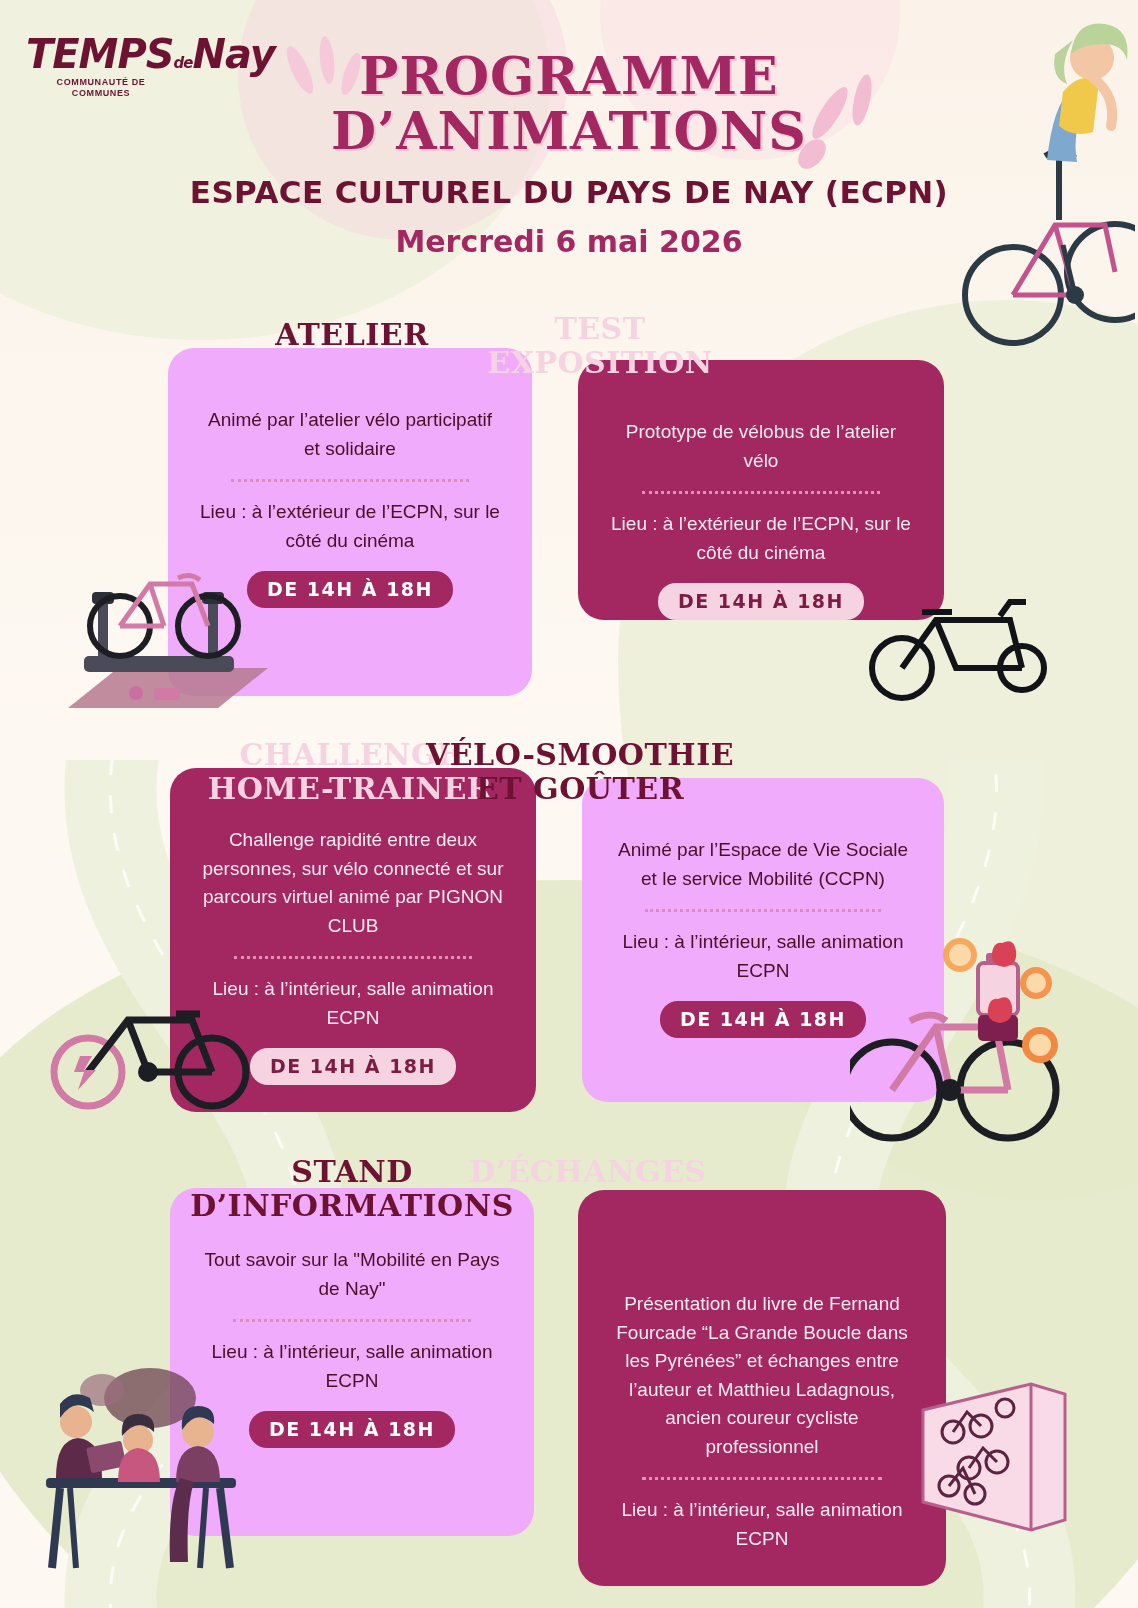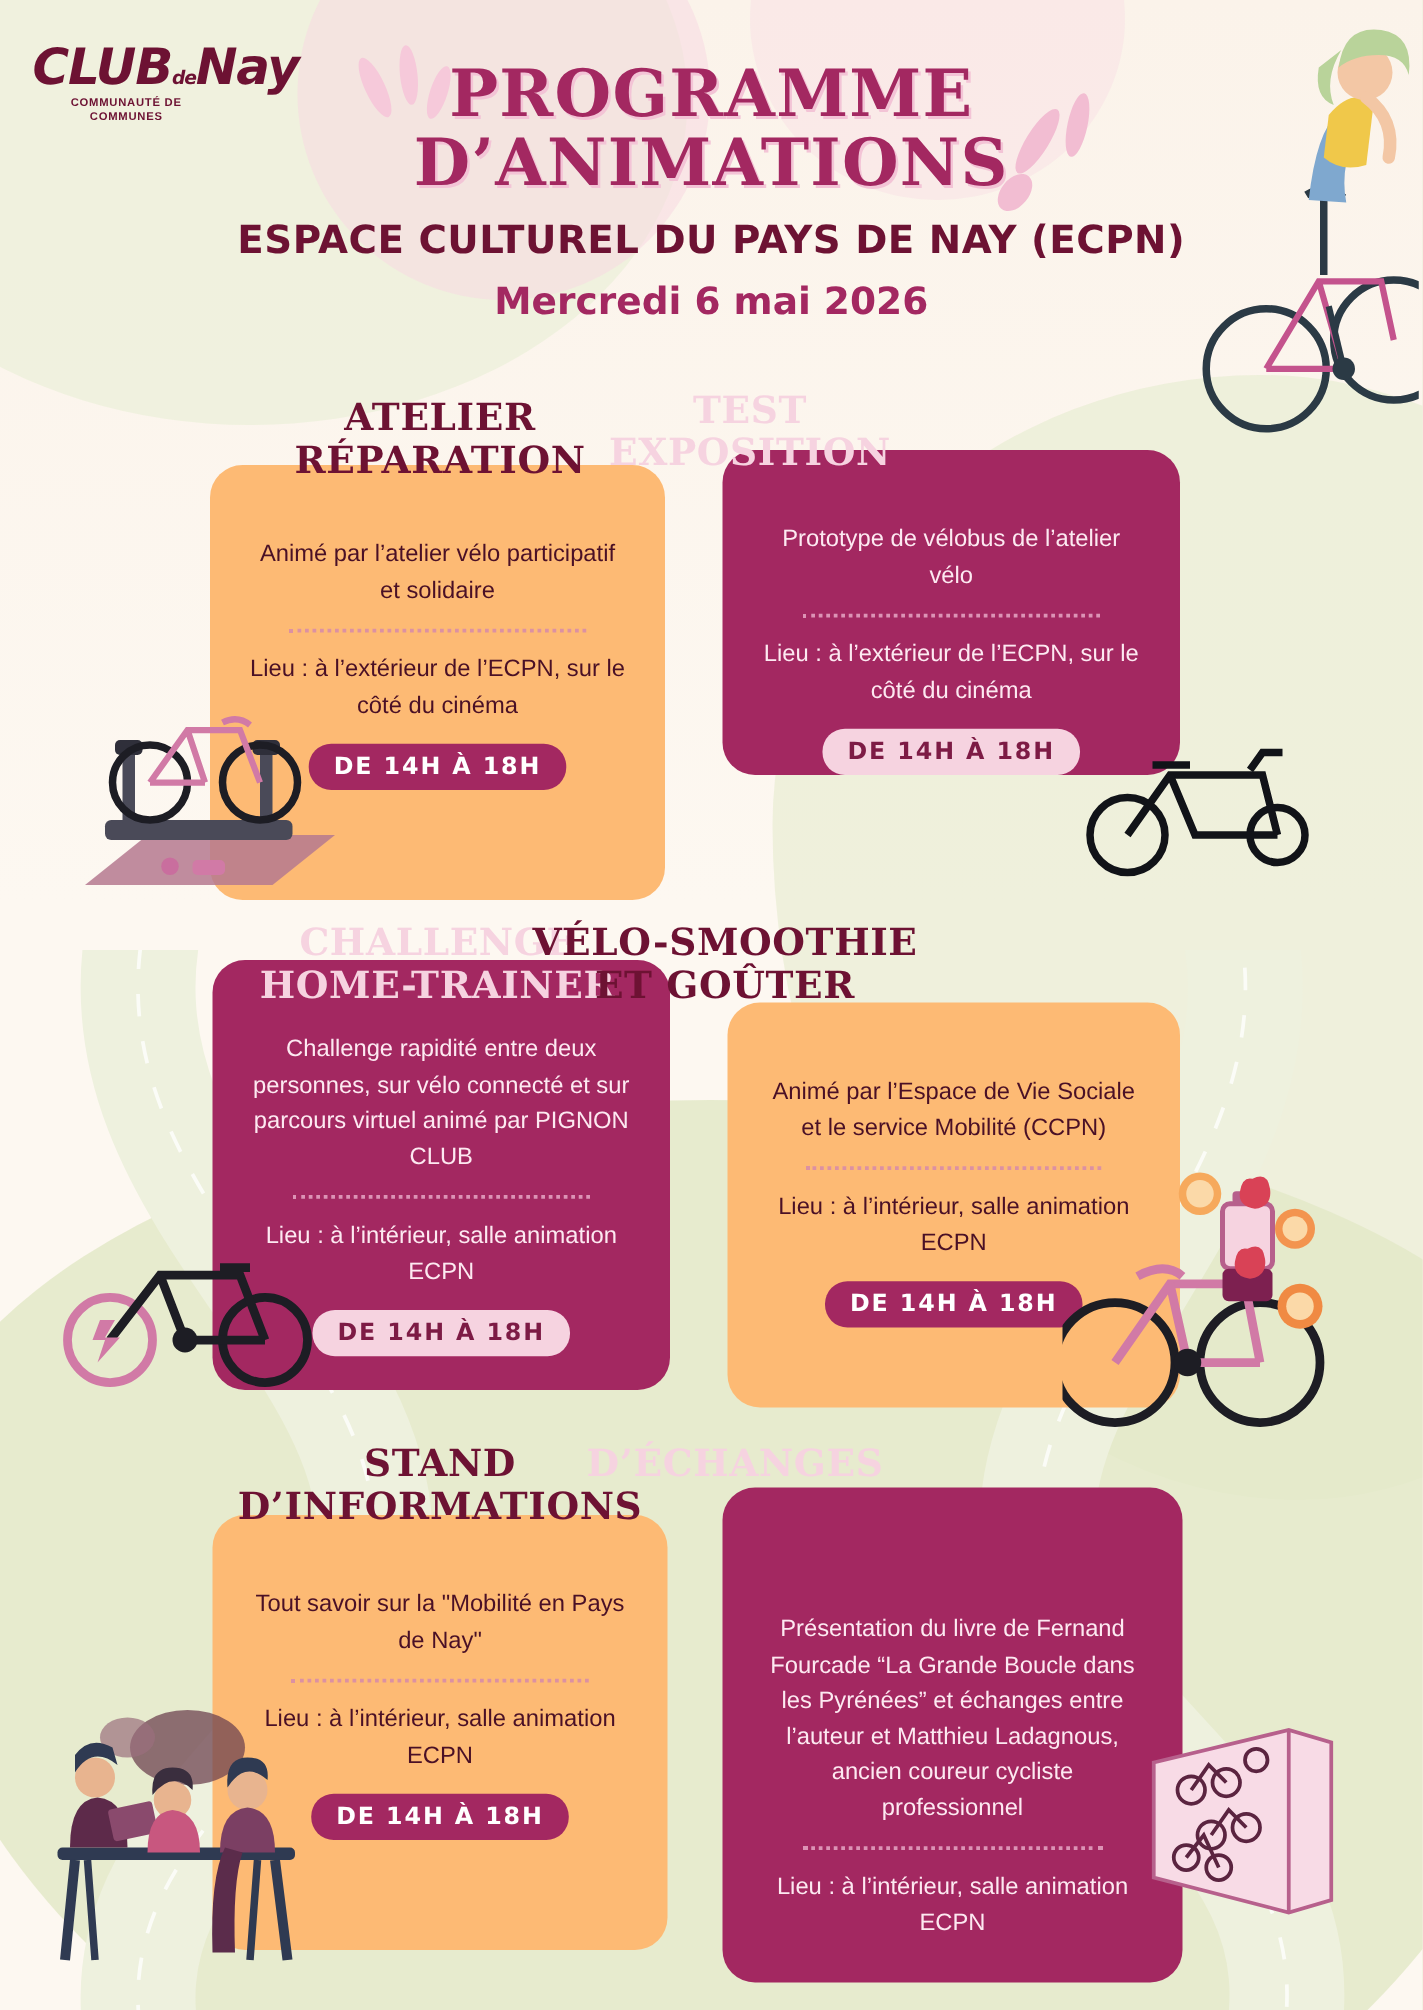--- a/index.html
+++ b/index.html
@@ -147,22 +147,21 @@
 
   
   .card {
     position: absolute;
     border-radius: 26px;
     box-sizing: border-box;
     padding: 58px 30px 22px 30px;
     text-align: center;
   }
   .card.light {
-    background: #fdba74;
-    margin-top: 24px;
+    background: #f0abfc;
   }
   .card.dark {
     background: #a32861;
   }
   .card-heading {
     position: absolute;
     width: 560px;
     left: 50%;
     transform: translateX(-50%);
     text-align: center;
@@ -230,21 +229,21 @@
   <svg width="1138" height="860" viewBox="0 0 1138 860">
     <path d="M 120 -40 C 60 180, 300 300, 300 470 C 300 640, 60 700, 120 900" fill="none" stroke="#eef1de" stroke-width="92"></path>
     <path d="M 120 -40 C 60 180, 300 300, 300 470 C 300 640, 60 700, 120 900" fill="none" stroke="#ffffff" stroke-width="3" stroke-dasharray="18 20" opacity=".75"></path>
     <path d="M 980 -60 C 1060 160, 820 300, 830 470 C 840 640, 1080 690, 1020 900" fill="none" stroke="#eef1de" stroke-width="92"></path>
     <path d="M 980 -60 C 1060 160, 820 300, 830 470 C 840 640, 1080 690, 1020 900" fill="none" stroke="#ffffff" stroke-width="3" stroke-dasharray="18 20" opacity=".75"></path>
   </svg>
 </div>
 
 <div class="logo">
   <div class="logo-text">
-    <span>CLUB</span><span class="logo-de">de</span><span>Nay</span>
+    <span>TEMPS</span><span class="logo-de">de</span><span>Nay</span>
   </div>
   <div class="logo-sub">COMMUNAUTÉ DE COMMUNES</div>
 </div>
 
 <div class="title-block">
   <div class="title-main">
     <div>PROGRAMME</div>
     <div>D’ANIMATIONS</div>
   </div>
   <div class="title-sub">ESPACE CULTUREL DU PAYS DE NAY (ECPN)</div>
@@ -280,21 +279,20 @@
     <path d="M108 82 q18 -22 36 -10 l-6 50 q-20 6 -34 -6 z" fill="#f0c84a"></path>
     <circle cx="137" cy="48" r="22" fill="#f3c7a5"></circle>
     <path d="M116 44 q4 -34 34 -30 q26 4 22 36 q-4 -16 -24 -16 q-20 0 -32 10z" fill="#b9d39a"></path>
     <path d="M118 30 q-14 24 -6 44 q-16 -6 -12 -30z" fill="#b9d39a"></path>
     <path d="M138 68 q24 18 18 48" stroke="#f3c7a5" stroke-width="10" fill="none" stroke-linecap="round"></path>
   </g>
 </svg>
 
 <div class="card-heading h-dark" style="left:352px;top:318px;width:420px;">
   <div>ATELIER</div>
-  <div>RÉPARATION</div>
 </div>
 <div class="card light" style="left:168px;top:348px;width:364px;height:348px;">
   <div class="card-desc">Animé par l’atelier vélo participatif et solidaire</div>
   <div class="dotted"></div>
   <div class="card-place">Lieu : à l’extérieur de l’ECPN, sur le côté du cinéma</div>
   <div class="time-pill">DE 14H À 18H</div>
 </div>
 <svg class="illus" style="left:58px;top:548px;" width="220" height="180">
   <g>
     <path d="M10 160 L60 120 L210 120 L160 160 Z" fill="#b5798f" opacity=".85"></path>

